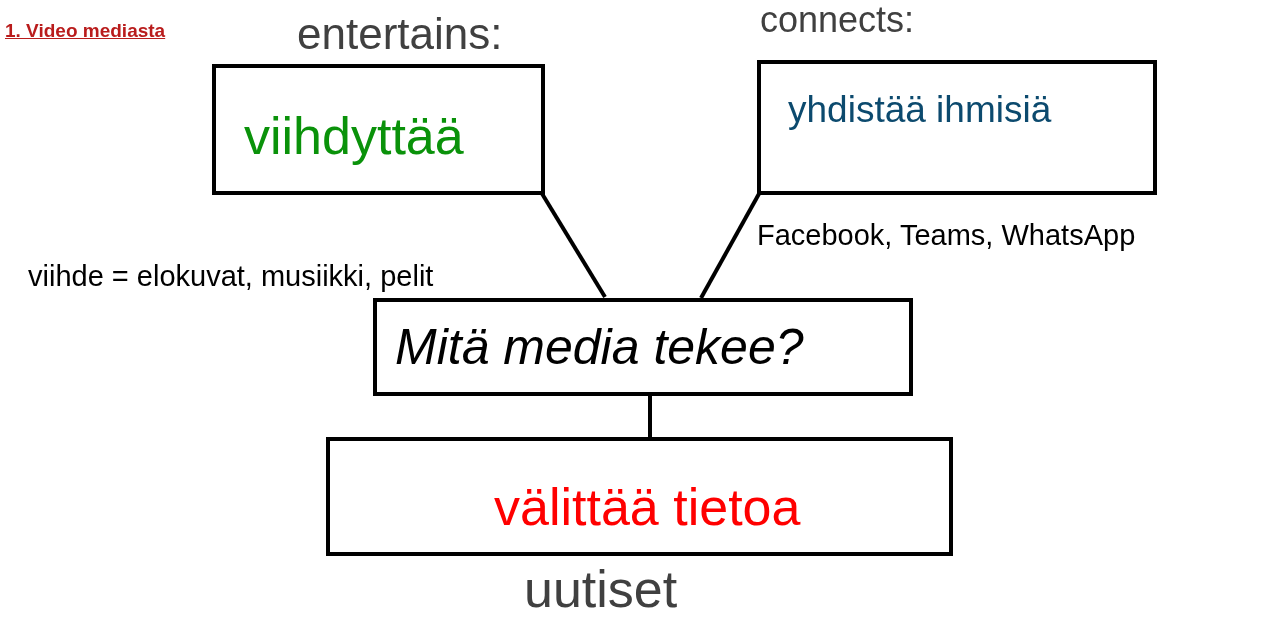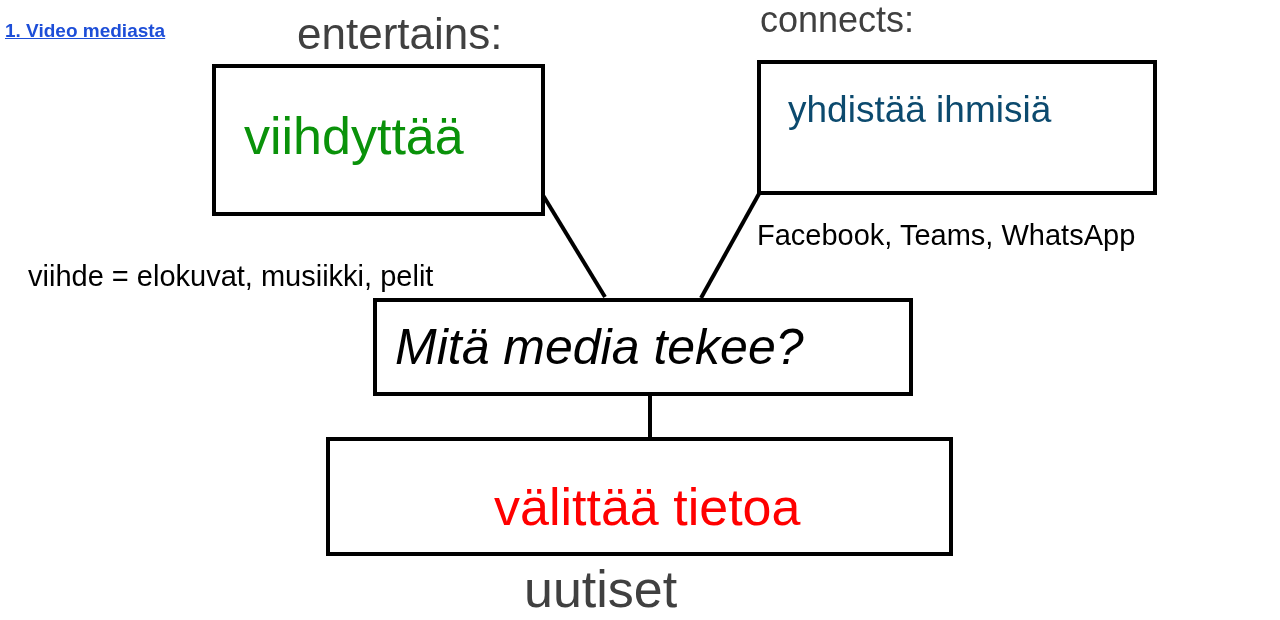--- a/index.html
+++ b/index.html
@@ -1,37 +1,37 @@
 <!DOCTYPE html>
 <html><head>
 <meta charset="utf-8">
 <style>
   html, body { margin:0; padding:0; background:#ffffff; }
   body { width:1280px; height:620px; position:relative; overflow:hidden; font-family:"Liberation Sans", sans-serif; }
   .abs { position:absolute; white-space:nowrap; }
-  .title { left:5px; top:20px; font-size:19px; font-weight:bold; text-decoration:underline; color:#1d4ed8; }
+  .title { left:5px; top:20px; font-size:19px; font-weight:bold; text-decoration:underline; color:#b91c1c; }
   .label-big { font-size:44px; color:#404040; line-height:1; }
   .box { position:absolute; border:4px solid #000; box-sizing:border-box; background:#fff; }
   .boxtext { position:absolute; white-space:nowrap; line-height:1; }
   .note { font-size:29px; color:#000; line-height:1; }
   svg.lines { position:absolute; left:0; top:0; }
 </style>
 </head>
 <body>
 
 <svg class="lines" width="1280" height="620">
   <line x1="541" y1="192" x2="605" y2="297" stroke="#000" stroke-width="4"></line>
   <line x1="760" y1="192" x2="701" y2="298" stroke="#000" stroke-width="4"></line>
   <line x1="650" y1="393" x2="650" y2="439" stroke="#000" stroke-width="4"></line>
 </svg>
 
 <div class="abs title">1. Video mediasta</div>
 
 <div class="abs label-big" style="left:297px; top:12px;">entertains:</div>
-<div class="box" style="left:212px; top:64px; width:333px; height:152px;padding-left:15px;">
+<div class="box" style="left:212px; top:64px; width:333px; height:131px;padding-left:15px;">
   <div class="boxtext" style="left:28px; top:42px; font-size:52px; color:#0a920a;">viihdyttää</div>
 </div>
 <div class="abs note" style="left:28px; top:262px;">viihde = elokuvat, musiikki, pelit</div>
 
 <div class="abs label-big" style="left:760px; top:2px; font-size:36px;">connects:</div>
 <div class="box" style="left:757px; top:60px; width:400px; height:135px;">
   <div class="boxtext" style="left:27px; top:27px; font-size:37px; color:#0c4a6e;">yhdistää ihmisiä</div>
 </div>
 <div class="abs note" style="left:757px; top:221px;">Facebook, Teams, WhatsApp</div>
 

